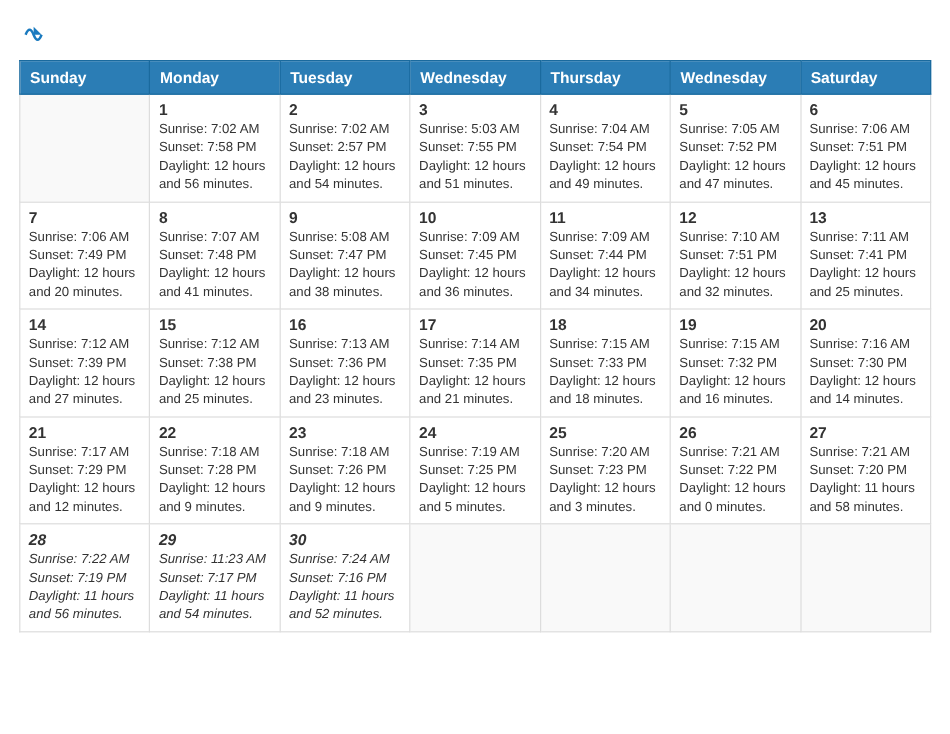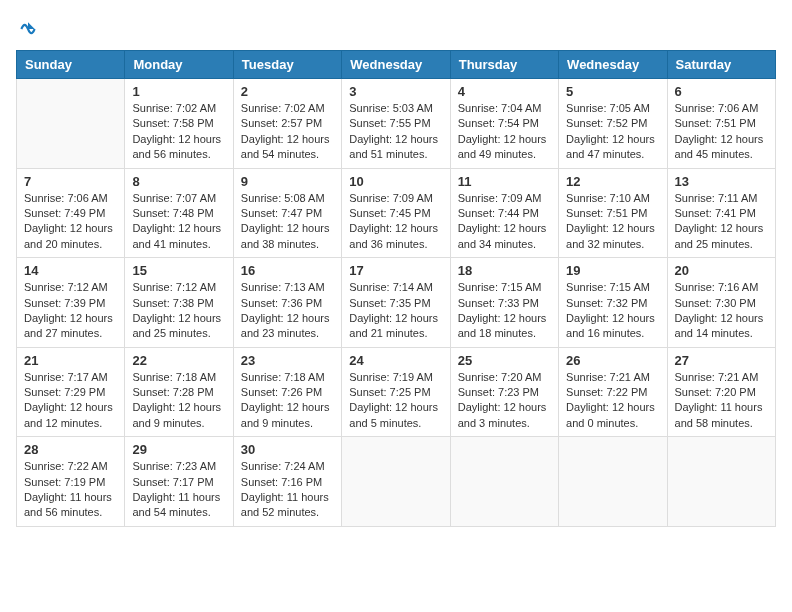--- a/index.html
+++ b/index.html
@@ -81,20 +81,21 @@
     }
     .cell-line {
       display: block;
       line-height: 1.4;
     }
     .week-row td {
       height: 88px;
     }
     .last-row td {
       height: 72px;
+      font-style: italic;
     }
   </style>
 </head>
 <body>
 
 <div class="header">
   <div class="logo">
     <div class="logo-text">
       <span class="logo-general"></span>
       <svg class="logo-icon" viewBox="0 0 24 24" fill="#1a7abf">
@@ -325,21 +326,21 @@
       <tr class="last-row">
         <td>
           <span class="day-number">28</span>
           <span class="cell-line">Sunrise: 7:22 AM</span>
           <span class="cell-line">Sunset: 7:19 PM</span>
           <span class="cell-line">Daylight: 11 hours</span>
           <span class="cell-line">and 56 minutes.</span>
         </td>
         <td>
           <span class="day-number">29</span>
-          <span class="cell-line">Sunrise: 7:23 AM</span>
+          <span class="cell-line">Sunrise: 11:23 AM</span>
           <span class="cell-line">Sunset: 7:17 PM</span>
           <span class="cell-line">Daylight: 11 hours</span>
           <span class="cell-line">and 54 minutes.</span>
         </td>
         <td>
           <span class="day-number">30</span>
           <span class="cell-line">Sunrise: 7:24 AM</span>
           <span class="cell-line">Sunset: 7:16 PM</span>
           <span class="cell-line">Daylight: 11 hours</span>
           <span class="cell-line">and 52 minutes.</span>

